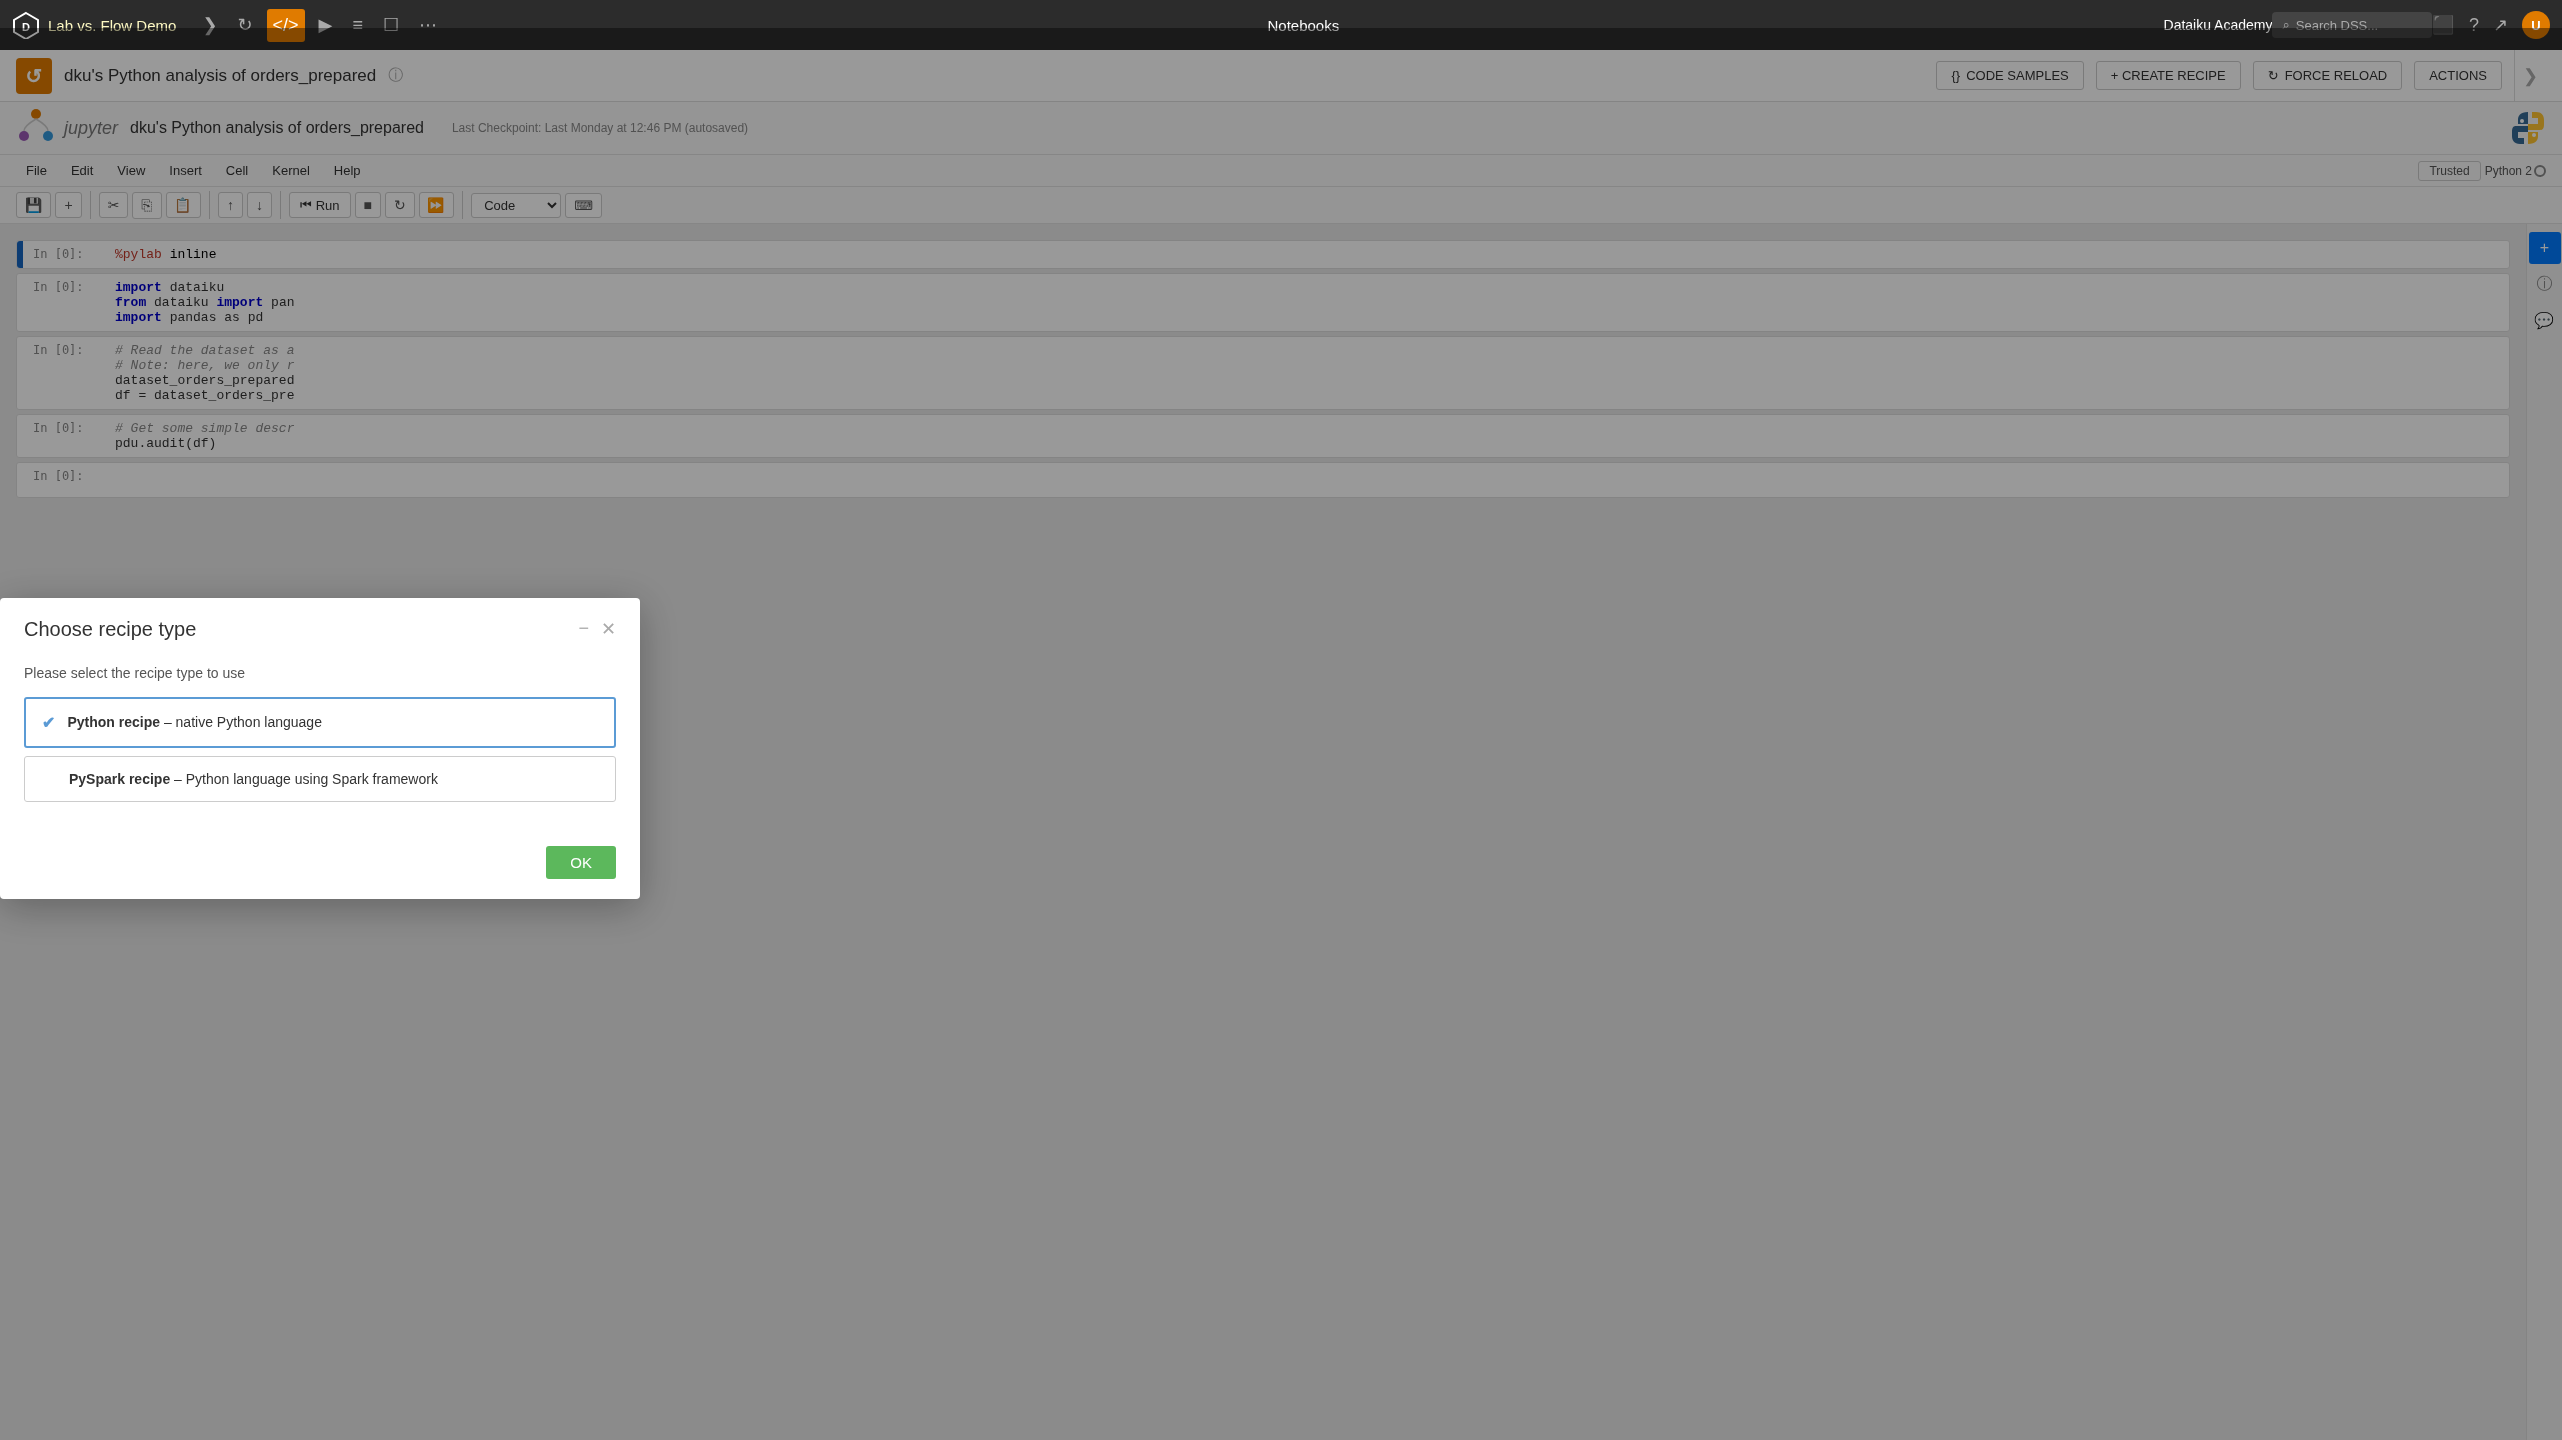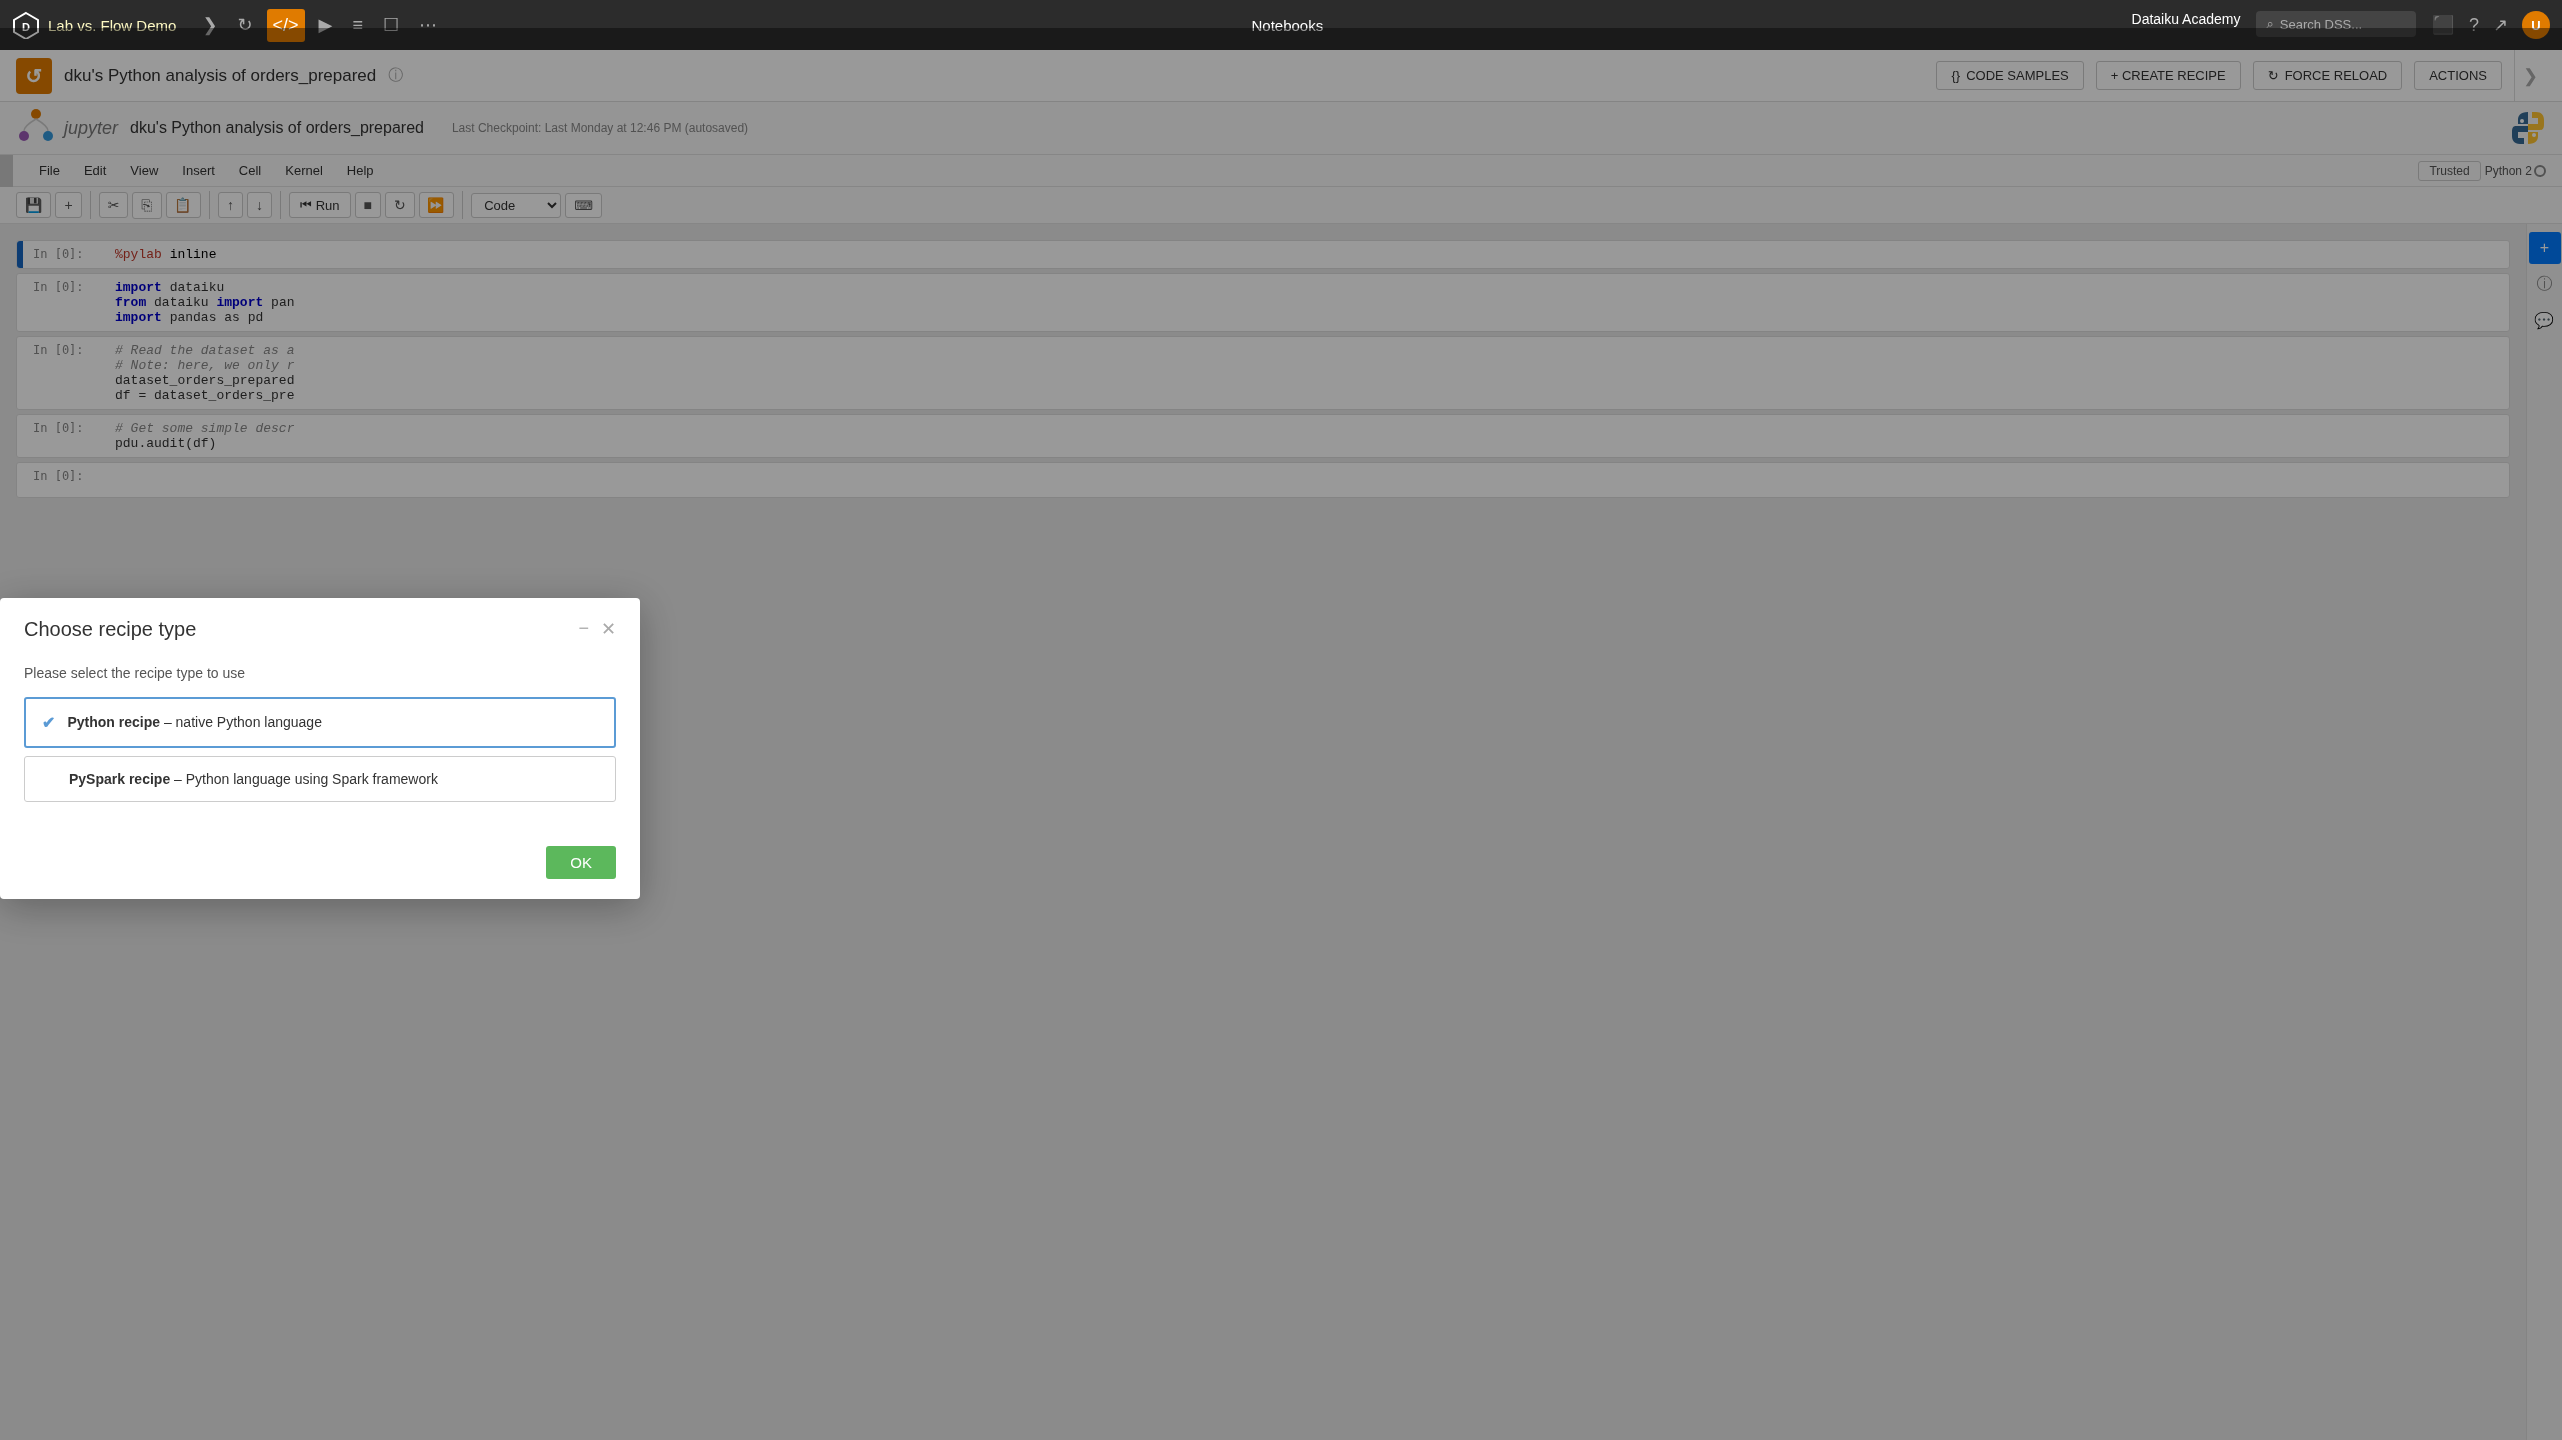--- a/index.html
+++ b/index.html
@@ -7,21 +7,21 @@
 
     
     .top-nav {
       display: flex; align-items: center; background: #2c2c2c; height: 50px; padding: 0 12px; gap: 8px;
     }
     .top-nav-title { color: #fef9c3; font-size: 15px; margin-right: 12px; }
     .top-nav-icon { color: #aaa; font-size: 18px; cursor: pointer; padding: 6px; }
     .top-nav-icon.active { background: #e07b00; color: #fff; border-radius: 3px; }
     .top-nav-spacer { flex: 1; }
     .top-nav-notebooks { color: #fff; font-size: 15px; }
-    .top-nav-right { display: flex; align-items: flex-start; gap: 16px; }
+    .top-nav-right { display: flex; align-items: center; }
     .dataiku-academy-btn { color: #fff; font-size: 14px; }
     .search-bar { background: #444; border-radius: 4px; padding: 5px 10px; color: #aaa; font-size: 13px; width: 160px; display: flex; align-items: center; gap: 6px; }
     .top-nav-icons-right { display: flex; align-items: center; gap: 14px; color: #aaa; font-size: 18px; }
     .avatar { width: 28px; height: 28px; border-radius: 50%; background: #e07b00; display: flex; align-items: center; justify-content: center; color: #fff; font-size: 13px; font-weight: bold; }
 
     
     .secondary-header {
       display: flex; align-items: center; background: #fff; border-bottom: 1px solid #ddd; height: 52px; padding: 0 16px; gap: 12px;
     }
     .dku-orange-logo { width: 36px; height: 36px; background: #e07b00; border-radius: 4px; display: flex; align-items: center; justify-content: center; color: #fff; font-size: 18px; font-weight: bold; }
@@ -37,21 +37,21 @@
       background: #f8f8f8; border-bottom: 1px solid #e0e0e0; padding: 6px 16px; display: flex; align-items: center; gap: 12px;
     }
     .jupyter-logo { display: flex; align-items: center; gap: 8px; }
     .jupyter-logo-text { font-size: 18px; color: #777; font-style: italic; }
     .jupyter-notebook-name { font-size: 16px; color: #333; }
     .jupyter-checkpoint { font-size: 12px; color: #888; margin-left: 16px; }
     .jupyter-header-spacer { flex: 1; }
 
     
     .jupyter-menu {
-      background: #f8f8f8; border-bottom: 1px solid #e0e0e0; padding: 4px 16px; display: flex; align-items: center; gap: 4px; margin-left: 13px;
+      background: #f8f8f8; border-bottom: 1px solid #e0e0e0; padding: 4px 16px; display: flex; align-items: center; gap: 4px;
     }
     .jupyter-menu-item { padding: 4px 10px; font-size: 13px; color: #333; cursor: pointer; border-radius: 3px; }
     .jupyter-menu-spacer { flex: 1; }
     .trusted-badge { border: 1px solid #ccc; border-radius: 3px; padding: 2px 10px; font-size: 12px; color: #555; }
     .kernel-info { font-size: 12px; color: #555; display: flex; align-items: center; gap: 2px; }
     .kernel-circle { width: 12px; height: 12px; border: 2px solid #888; border-radius: 50%; }
 
     
     .jupyter-toolbar {
       background: #f8f8f8; border-bottom: 1px solid #e0e0e0; padding: 4px 16px; display: flex; align-items: center; gap: 4px;

